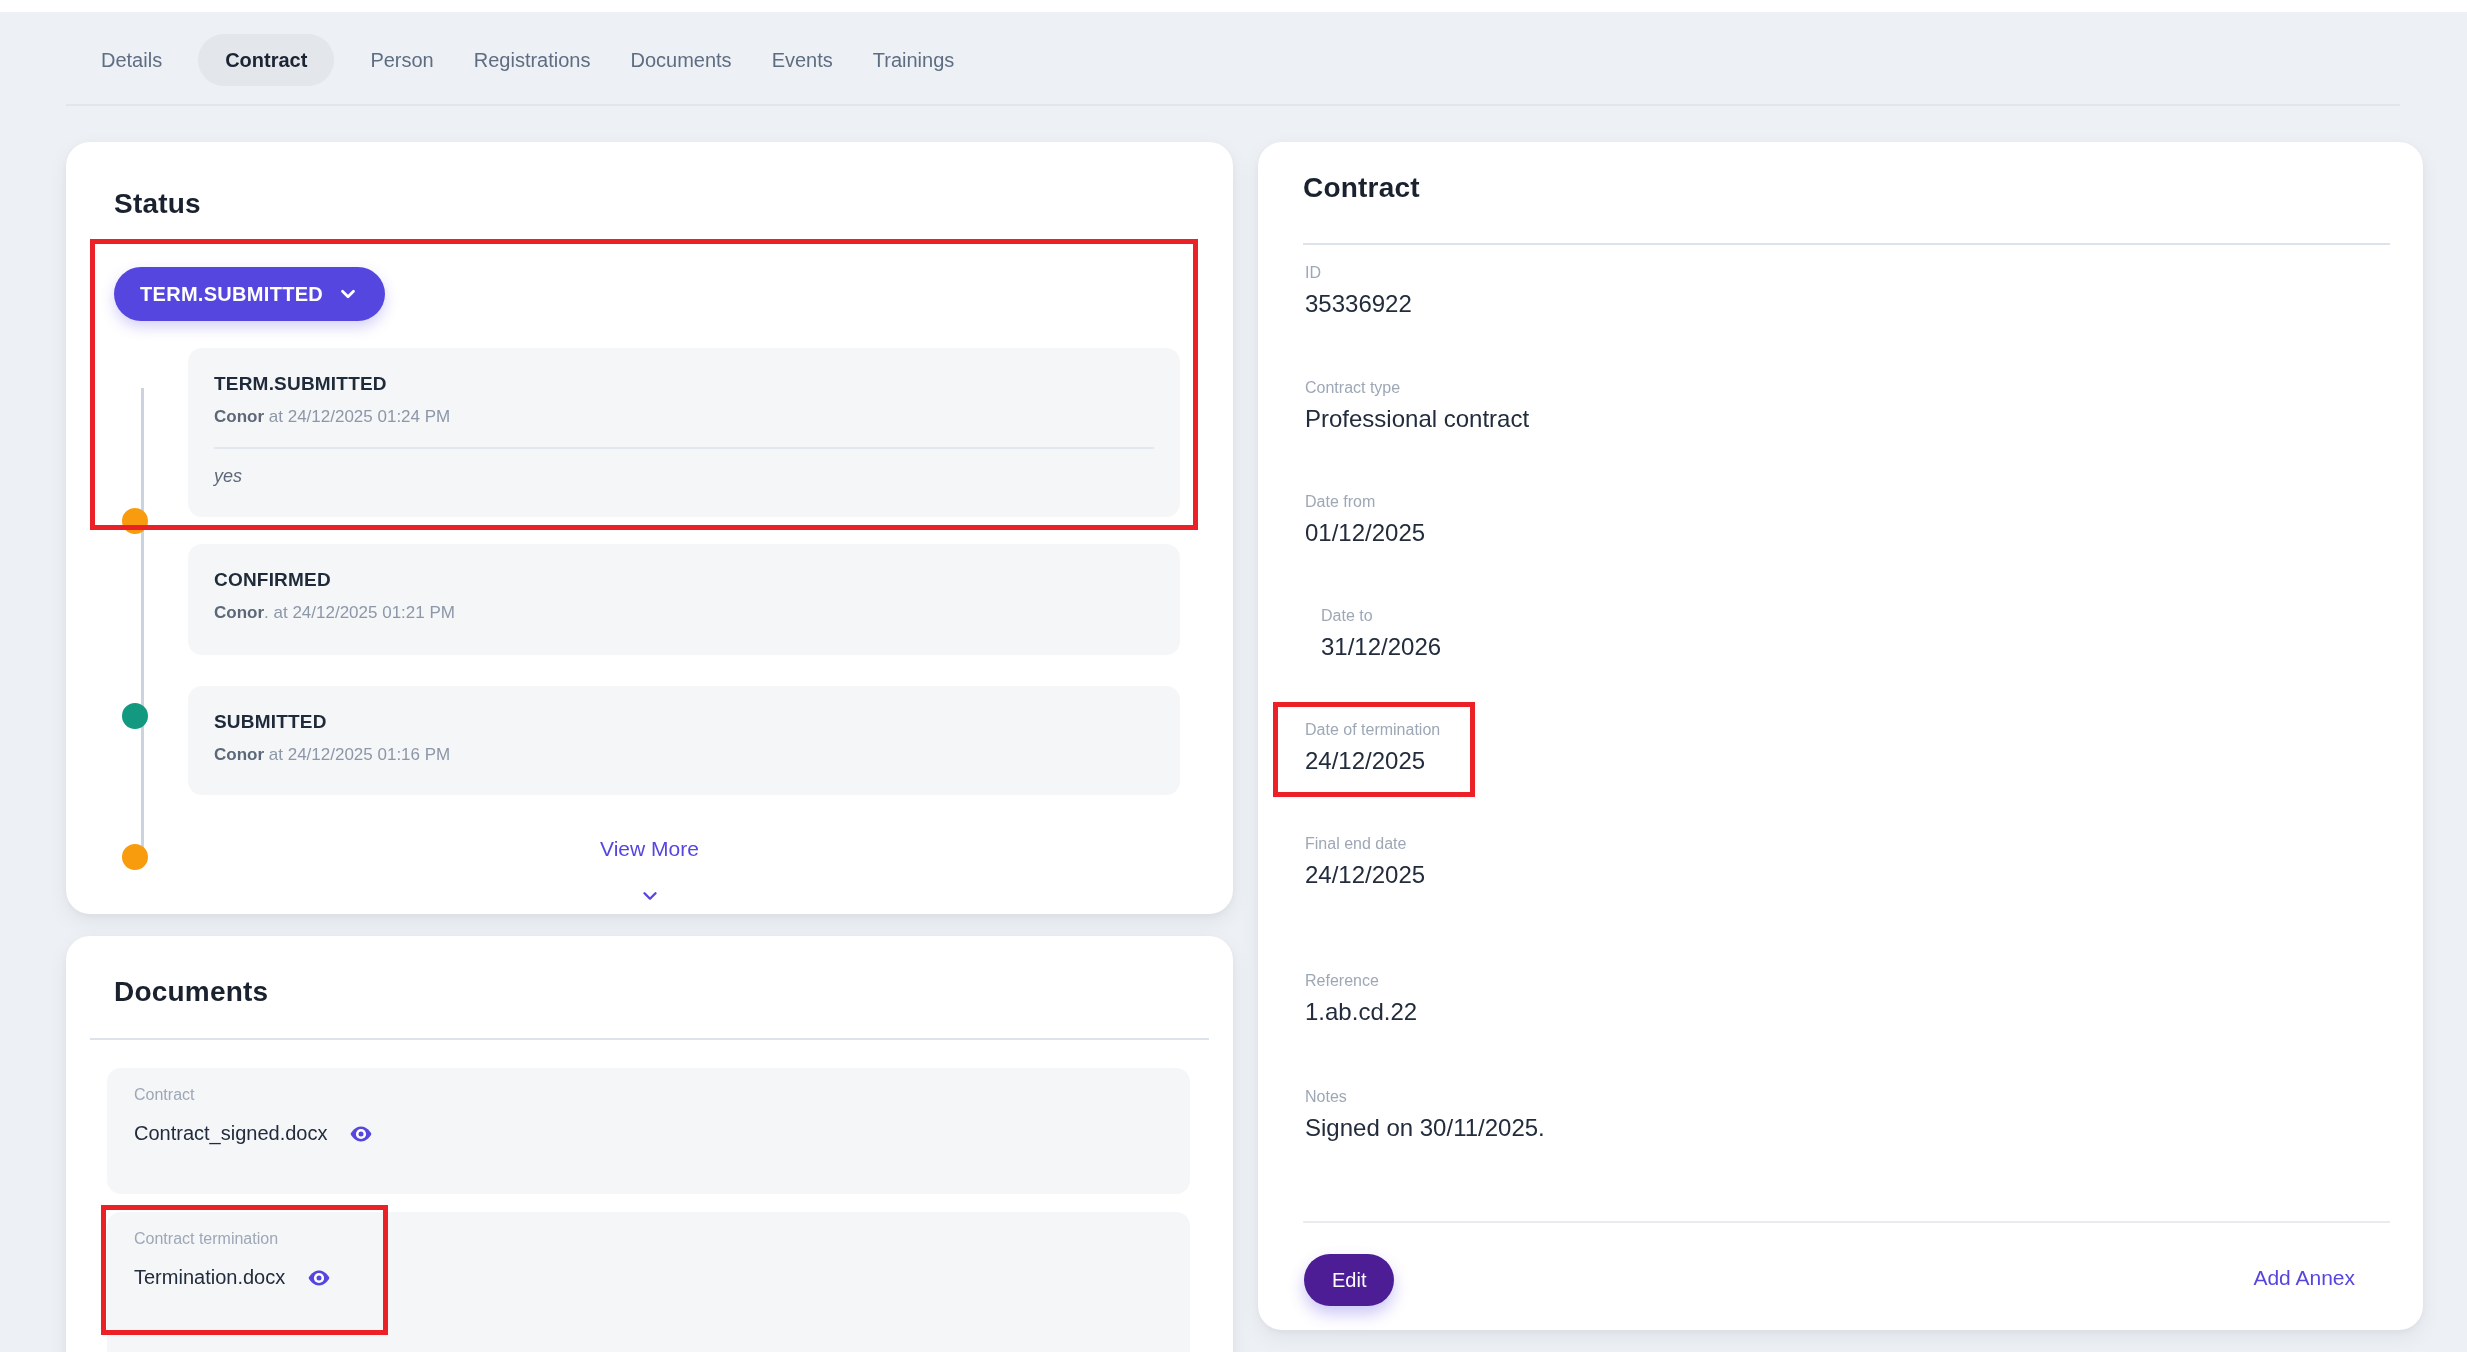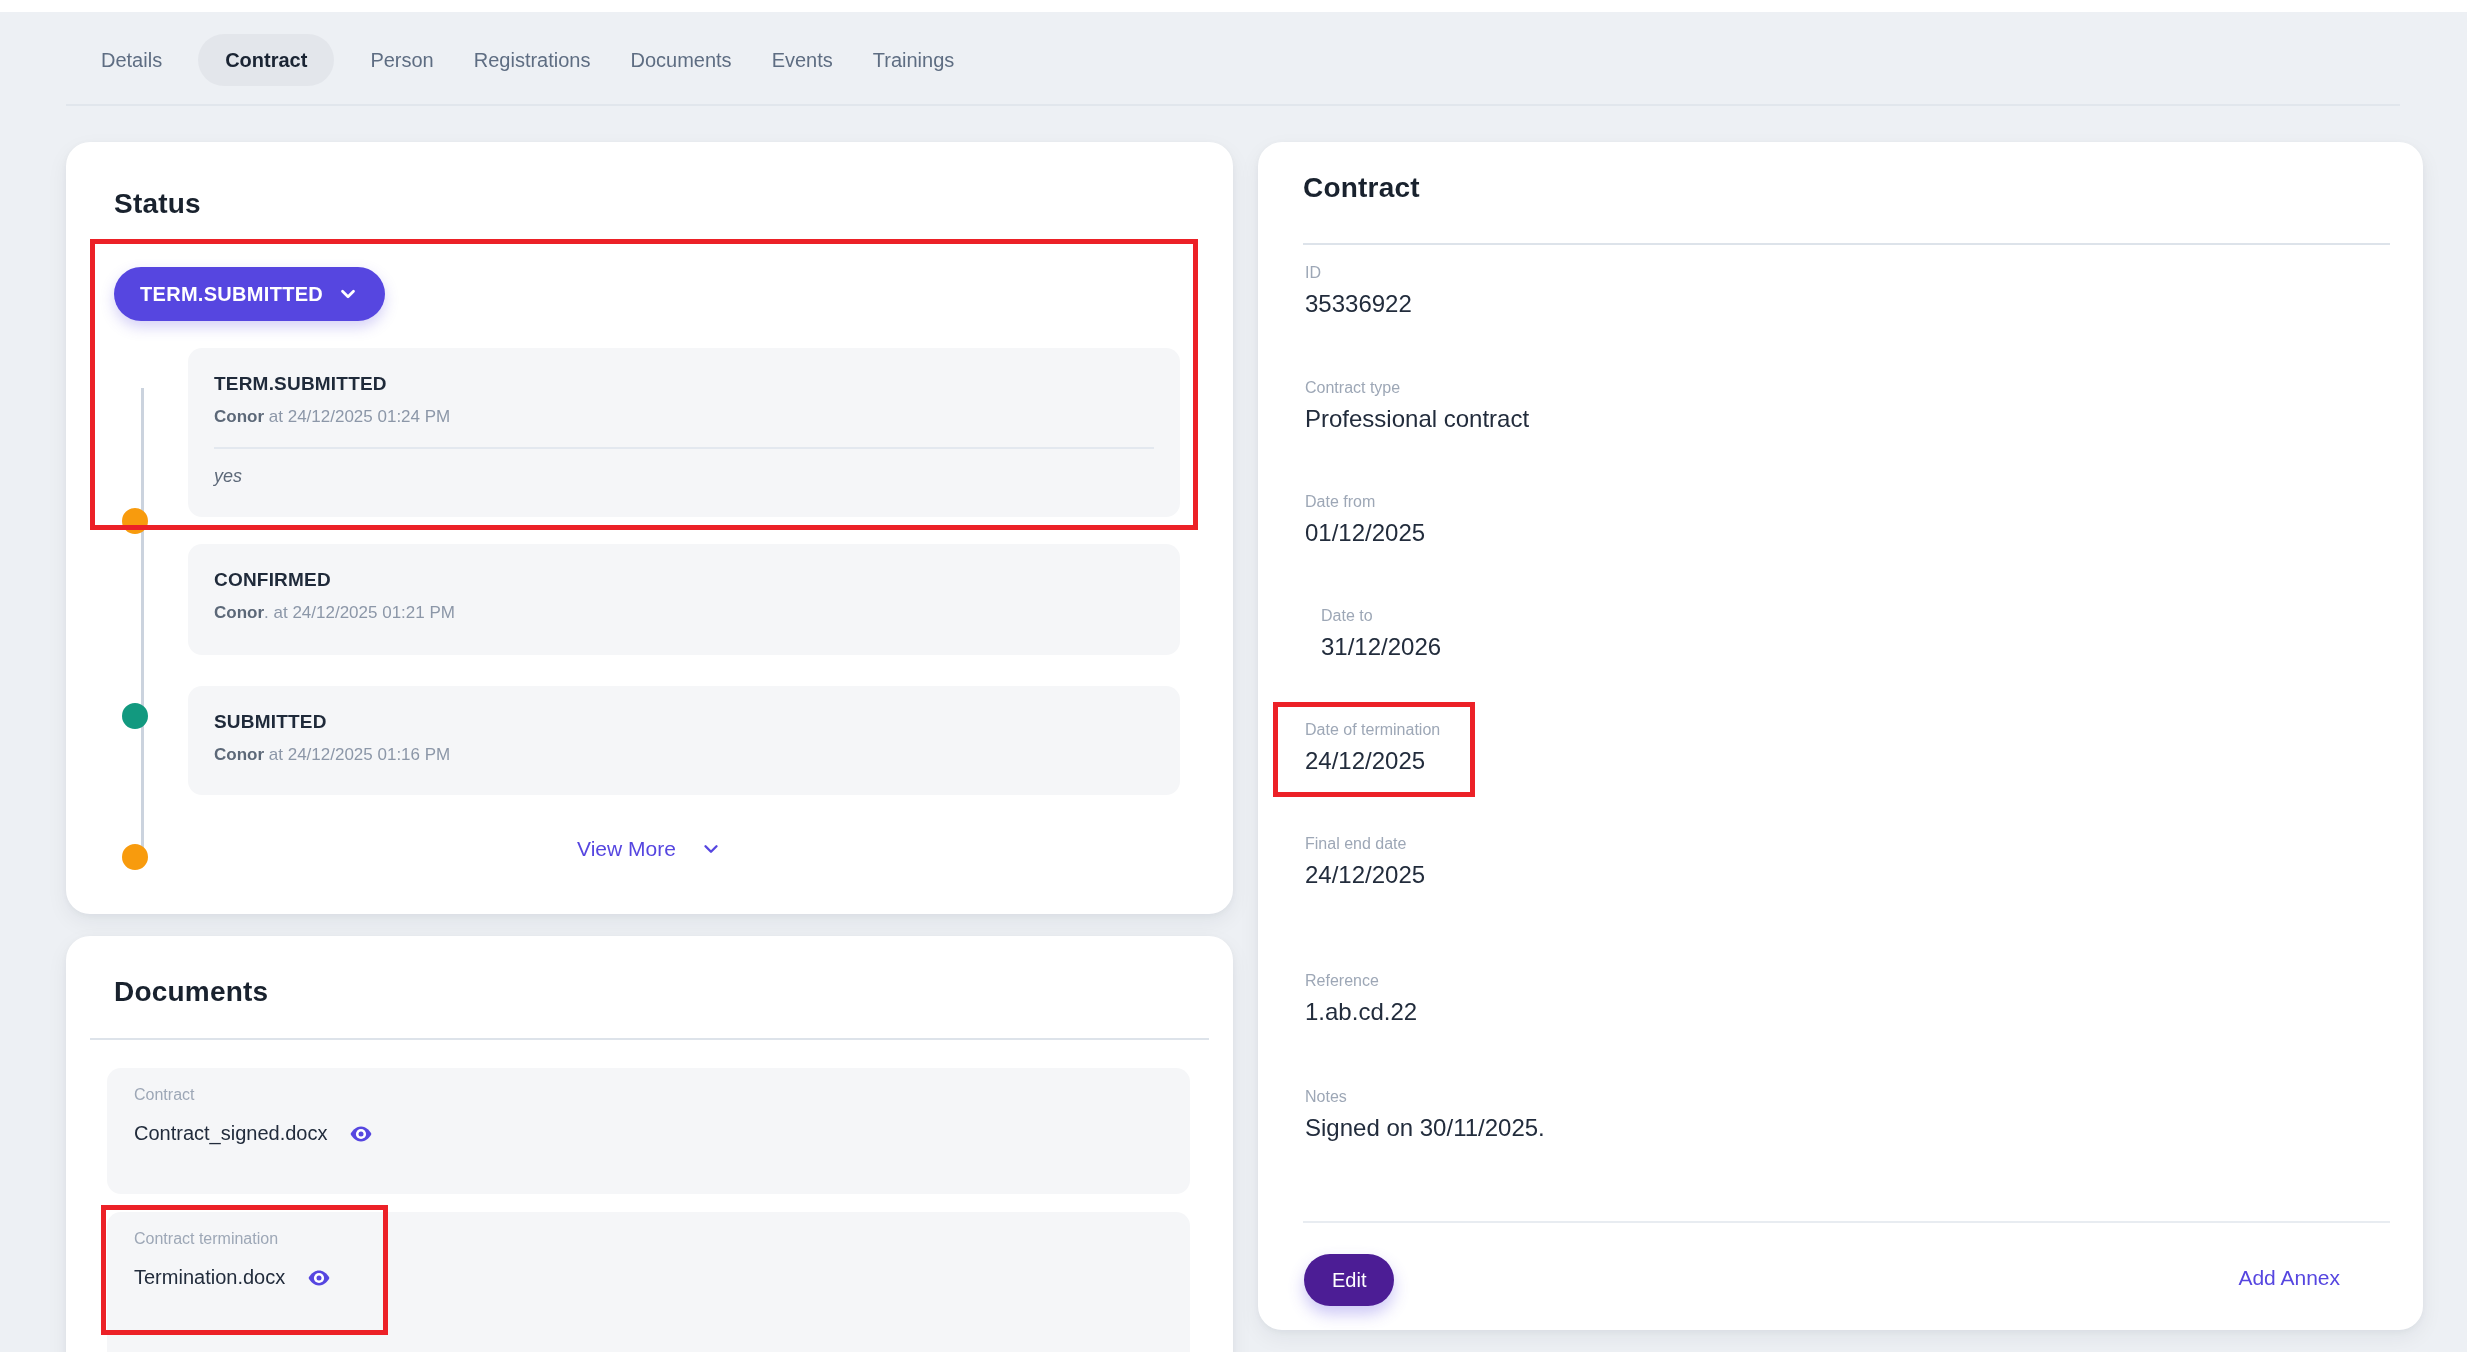--- a/index.html
+++ b/index.html
@@ -70,21 +70,21 @@
   .tl-entry.e3 { top:544px; height:109px; }
   .tl-title { position:absolute; left:26px; top:25px; font-size:19px; font-weight:700; color:#1f2a3a; letter-spacing:0.2px; }
   .tl-meta  { position:absolute; left:26px; top:59px; font-size:17px; color:#8c97a8; }
   .tl-user  { font-weight:700; color:#5c6878; }
   .tl-inner-divider { position:absolute; left:26px; right:26px; top:99px; height:2px; background:#e3e8ef; }
   .tl-note  { position:absolute; left:26px; top:118px; font-size:18px; font-style:italic; color:#5c6878; }
 
   .view-more {
     position:absolute; left:0; right:0; top:695px;
     display:flex; justify-content:center; align-items:center; gap:24px;
-    color:#5646e0; font-size:21px; font-weight:500; cursor:pointer;
+    color:#5646e0; font-size:21px; font-weight:500; cursor:pointer;flex-direction:column;
   }
 
   
   #documents-card { left:66px; top:936px; width:1167px; height:520px; }
   #documents-card .card-title { left:48px; top:40px; }
   .doc-divider { position:absolute; left:24px; width:1119px; top:102px; height:2px; background:#dde3ea; }
   .doc-box {
     position:absolute; left:41px; width:1083px;
     background:#f5f6f8; border-radius:14px;
   }
@@ -113,21 +113,21 @@
   .footer-divider { position:absolute; left:45px; width:1087px; top:1079px; height:2px; background:#e8ecf1; }
   .edit-button {
     position:absolute; left:46px; top:1112px; height:52px; padding:0 28px;
     background:#4c1d95; color:#ffffff; font-size:20px; font-weight:500;
     font-family:"Liberation Sans", sans-serif;
     border:none; border-radius:26px; cursor:pointer;
     box-shadow:0 8px 16px rgba(86,70,224,0.3);
     text-align:right;
   }
   .add-annex {
-    position:absolute; right:83px; top:1124px;
+    position:absolute; right:68px; top:1124px;
     color:#5646e0; font-size:21px; font-weight:500; cursor:pointer;
   }
 
   
   .annotation {
     position:absolute; border:5px solid #ec2127; background:transparent;
     pointer-events:none; z-index:50;
   }
   .ann-status { left:90px;   top:239px;  width:1108px; height:291px; }
   .ann-term   { left:1273px; top:702px;  width:202px;  height:95px;  }

